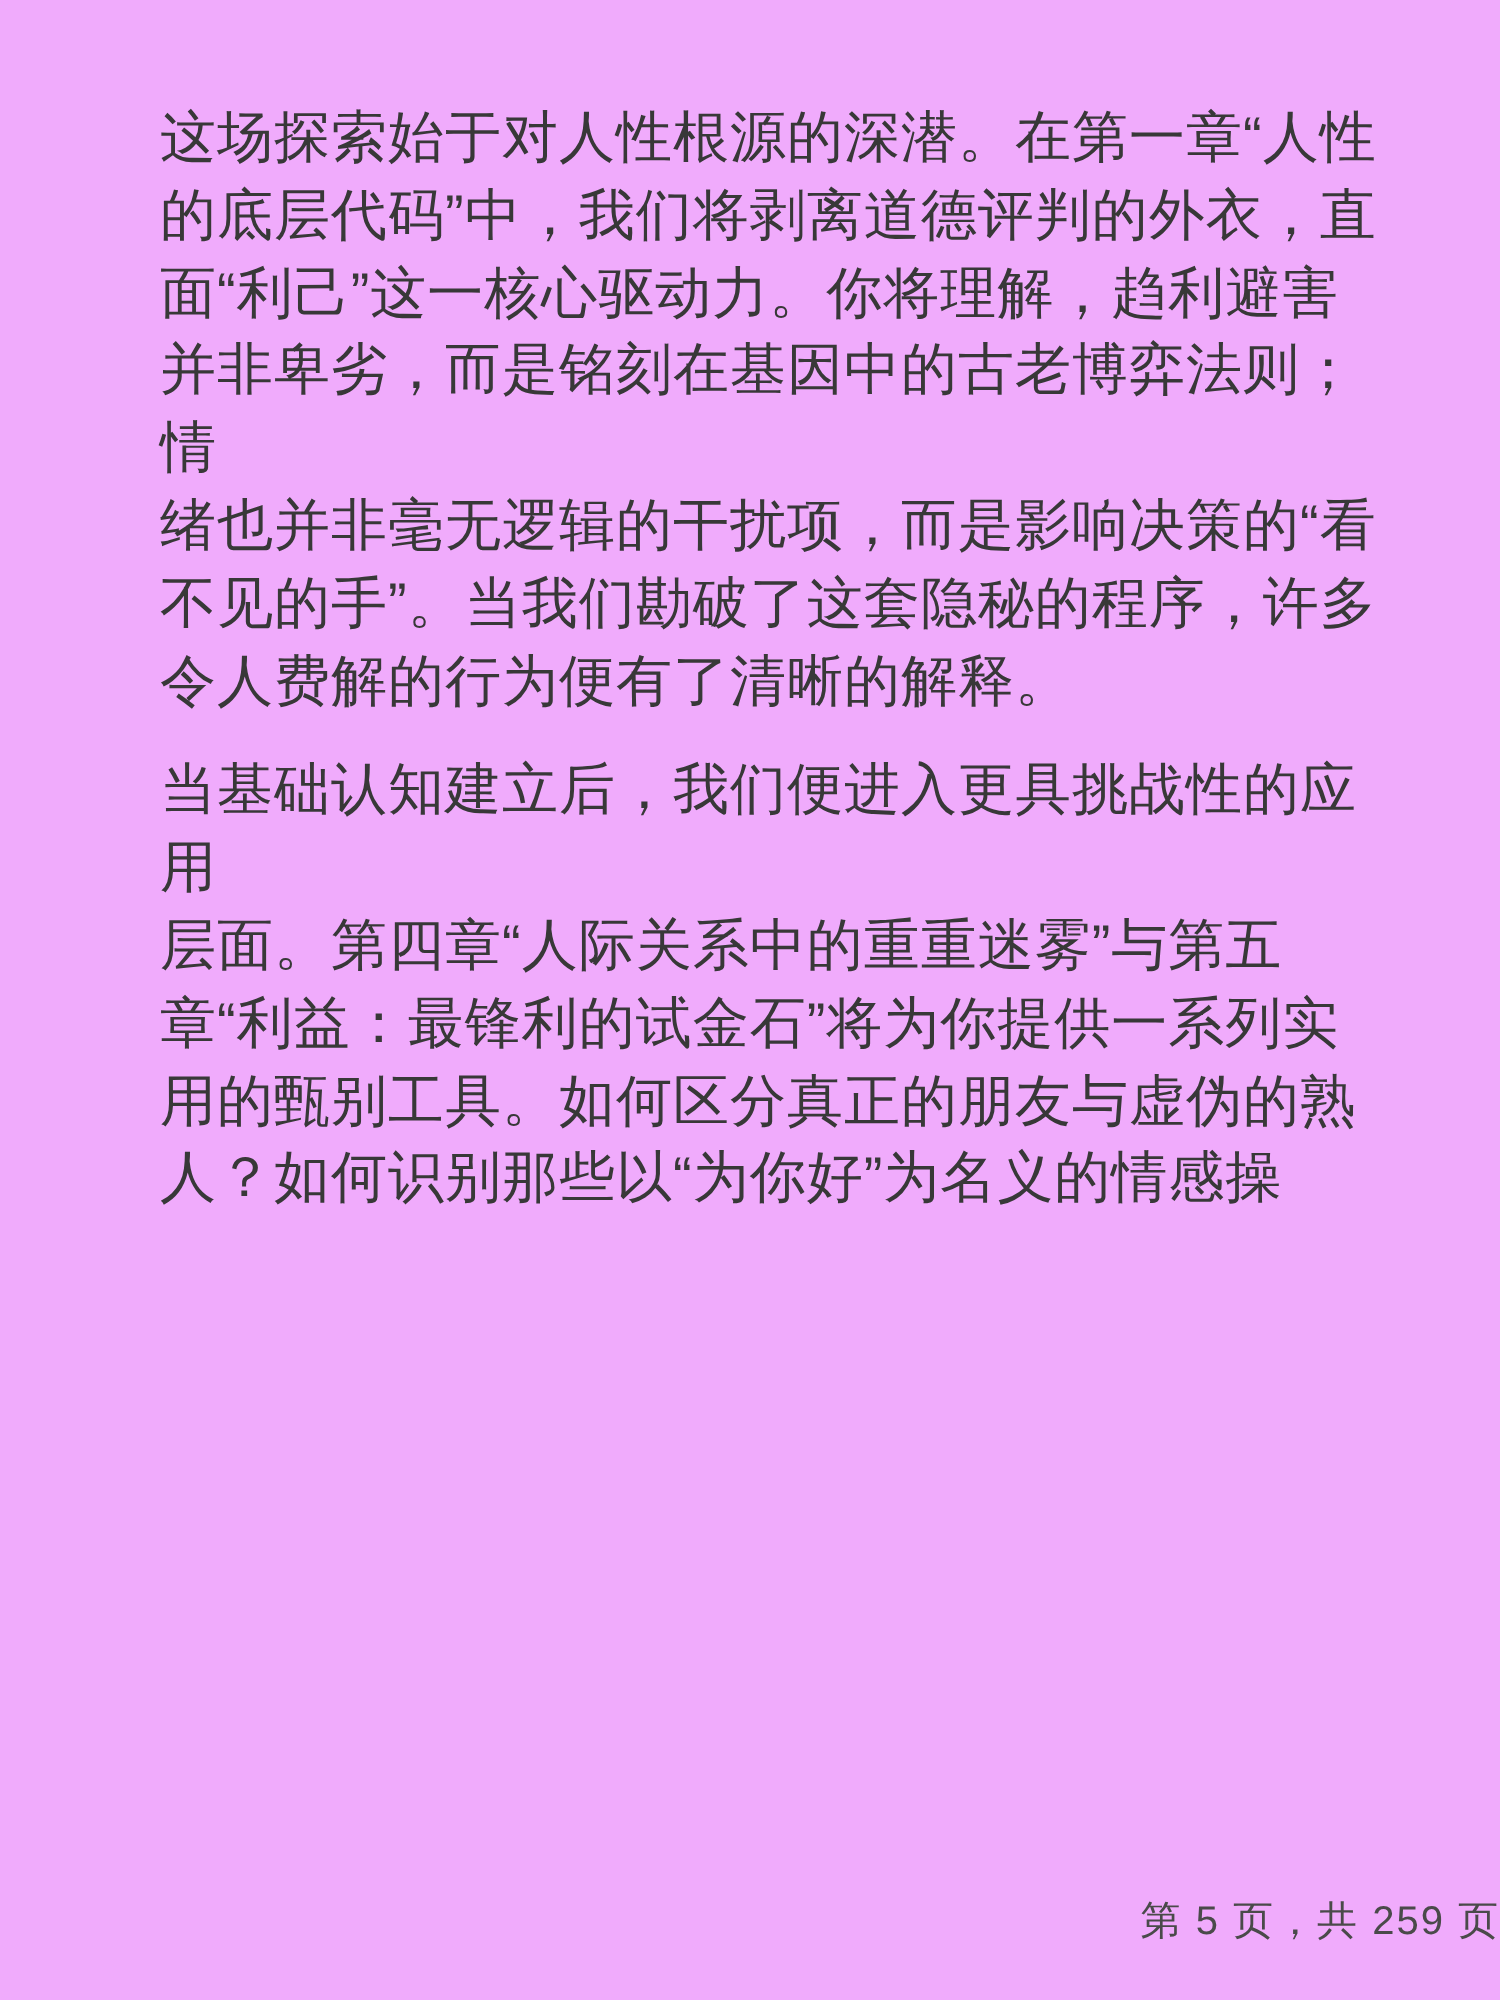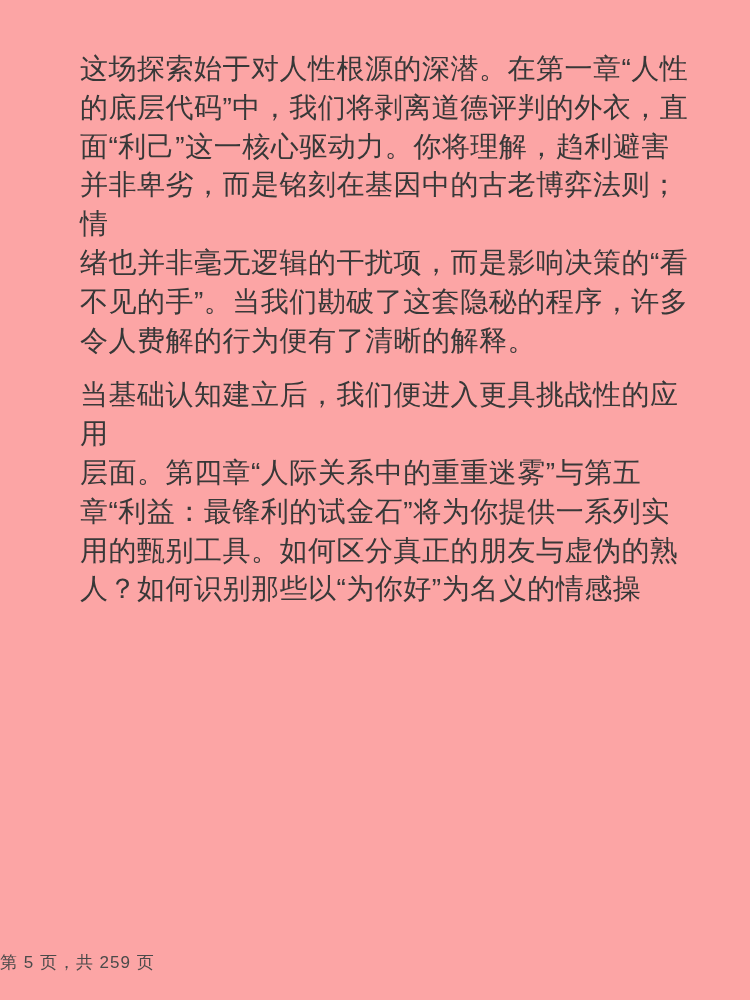--- a/index.html
+++ b/index.html
@@ -7,21 +7,21 @@
     width: 750px;
     height: 1000px;
     background: #ffffff;
     overflow: hidden;
     font-family: "Liberation Sans", "DejaVu Sans", sans-serif;
   }
   .doc-page {
     position: relative;
     width: 750px;
     height: 1000px;
-    background: #fca5a5;
+    background: #f0abfc;
   }
   .content {
     position: absolute;
     left: 80px;
     top: 50px;
     width: 625px;
     color: #383838;
     font-size: 28px;
     line-height: 38.8px;
     text-align: left;
@@ -29,22 +29,22 @@
   .content p {
     white-space: pre-line;
     margin: 0 0 16px 0;
     letter-spacing: 0.5px;
   }
   .page-footer {
     position: absolute;
     left: 0;
     bottom: 26px;
     width: 100%;
-    text-align: left;
-    font-size: 17px;
+    text-align: right;
+    font-size: 20px;
     color: #4a4a4a;
     letter-spacing: 1px;
   }
 </style>
 </head>
 <body>
 
 <div class="doc-page">
   <div class="content">
     <p>这场探索始于对人性根源的深潜。在第一章“人性

